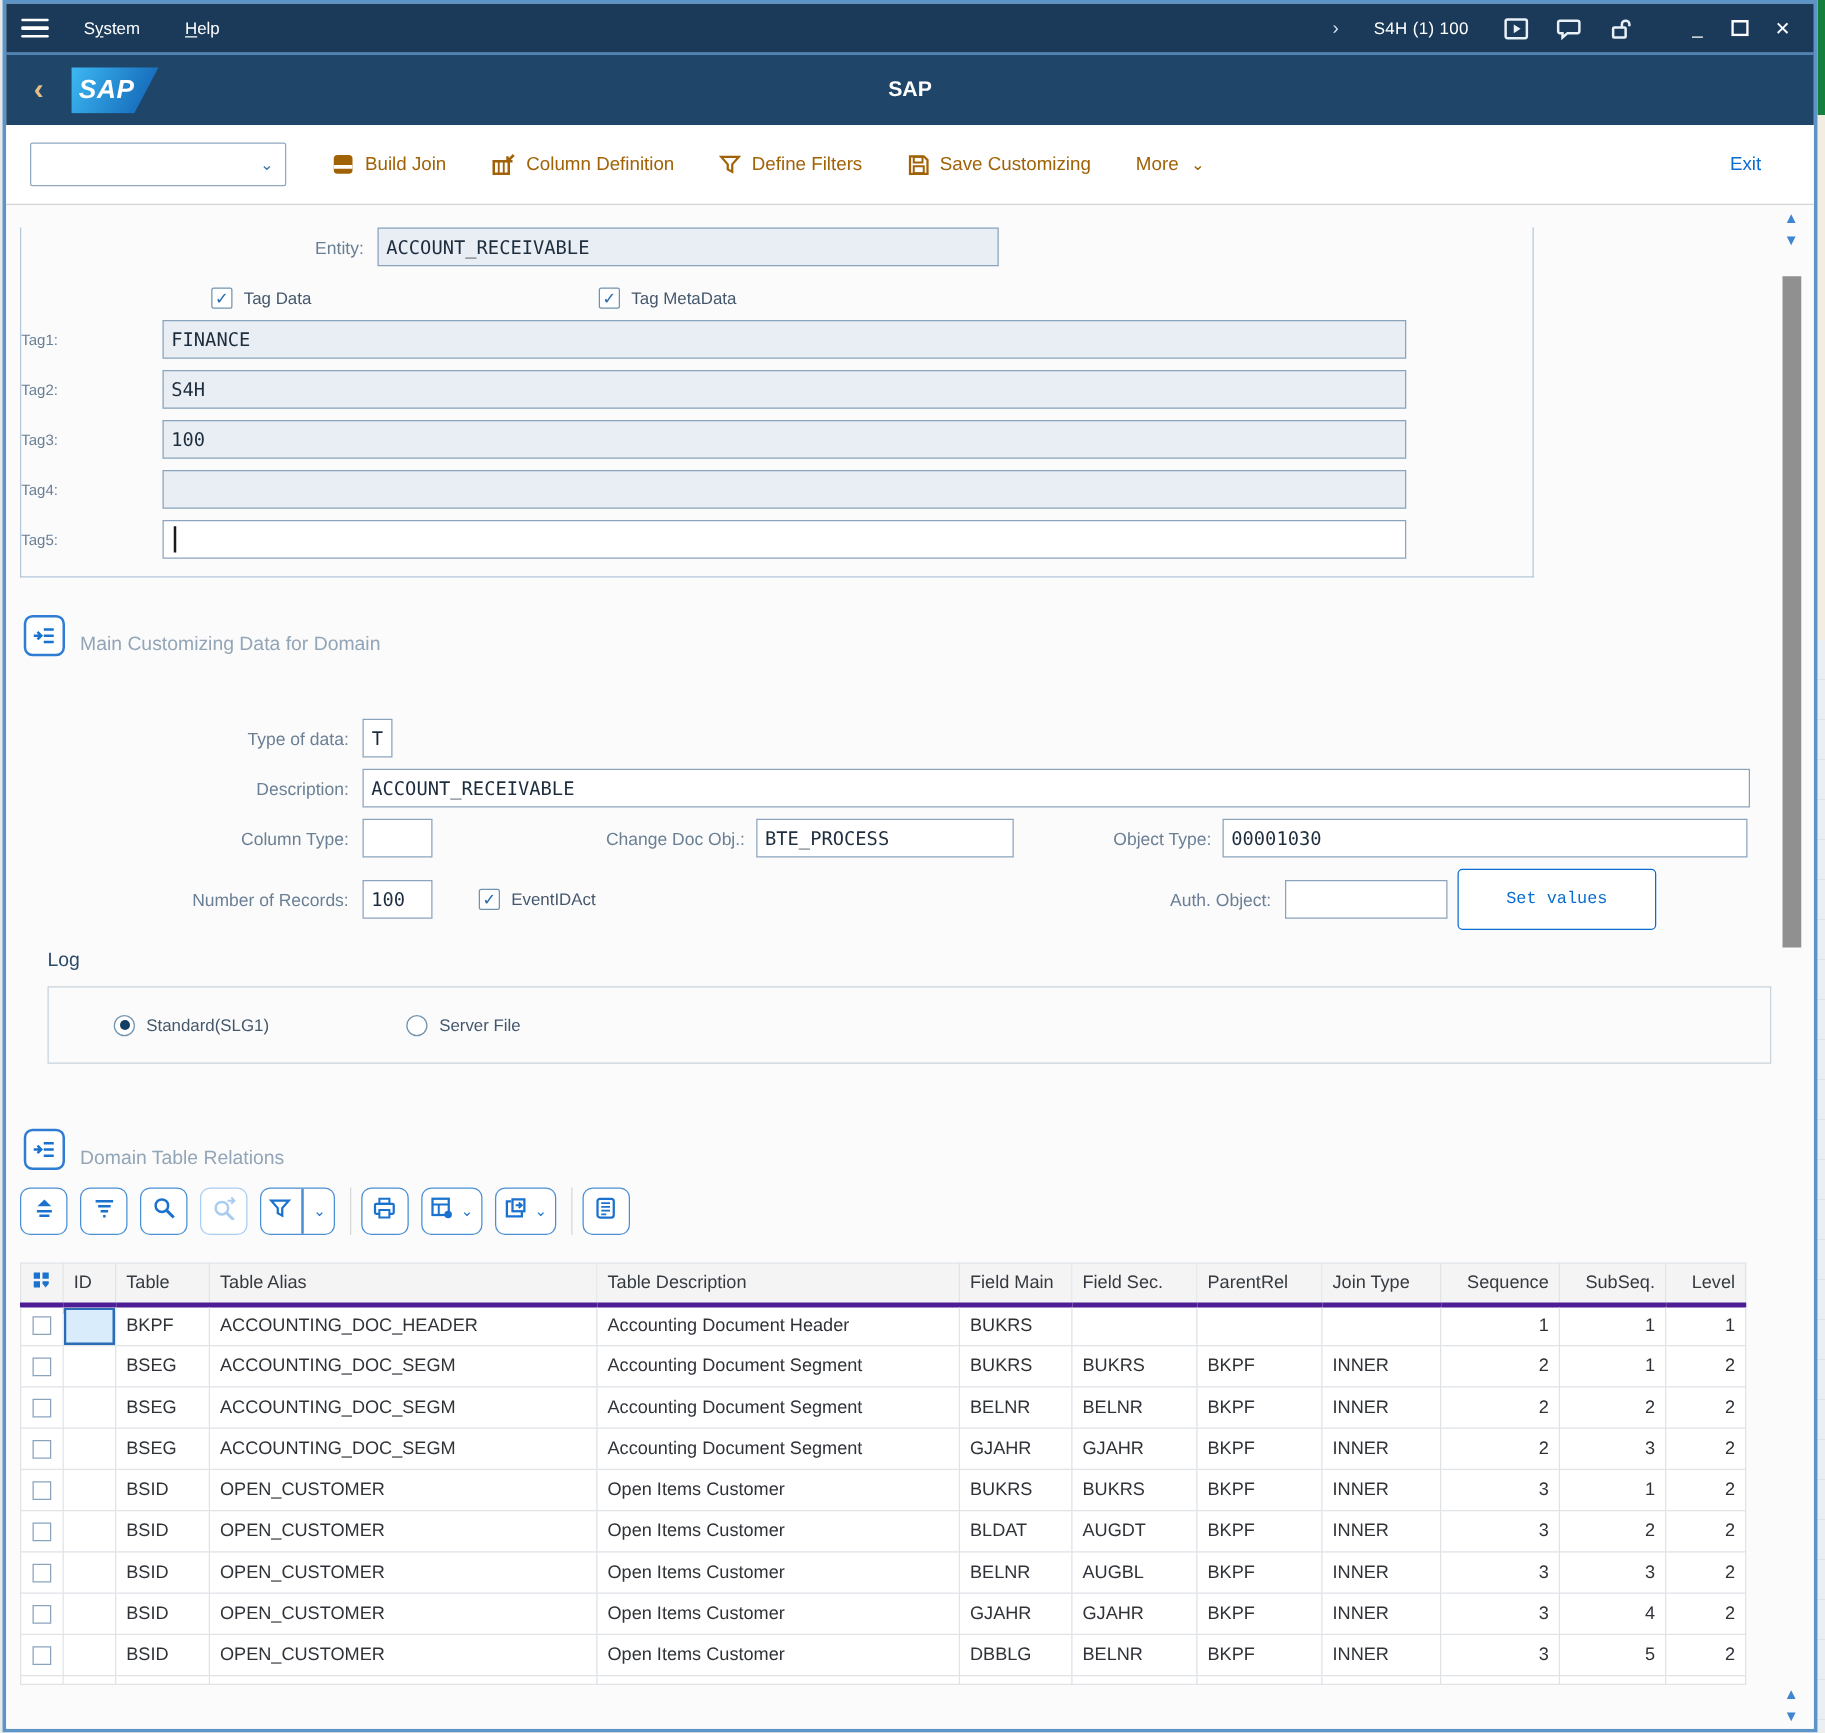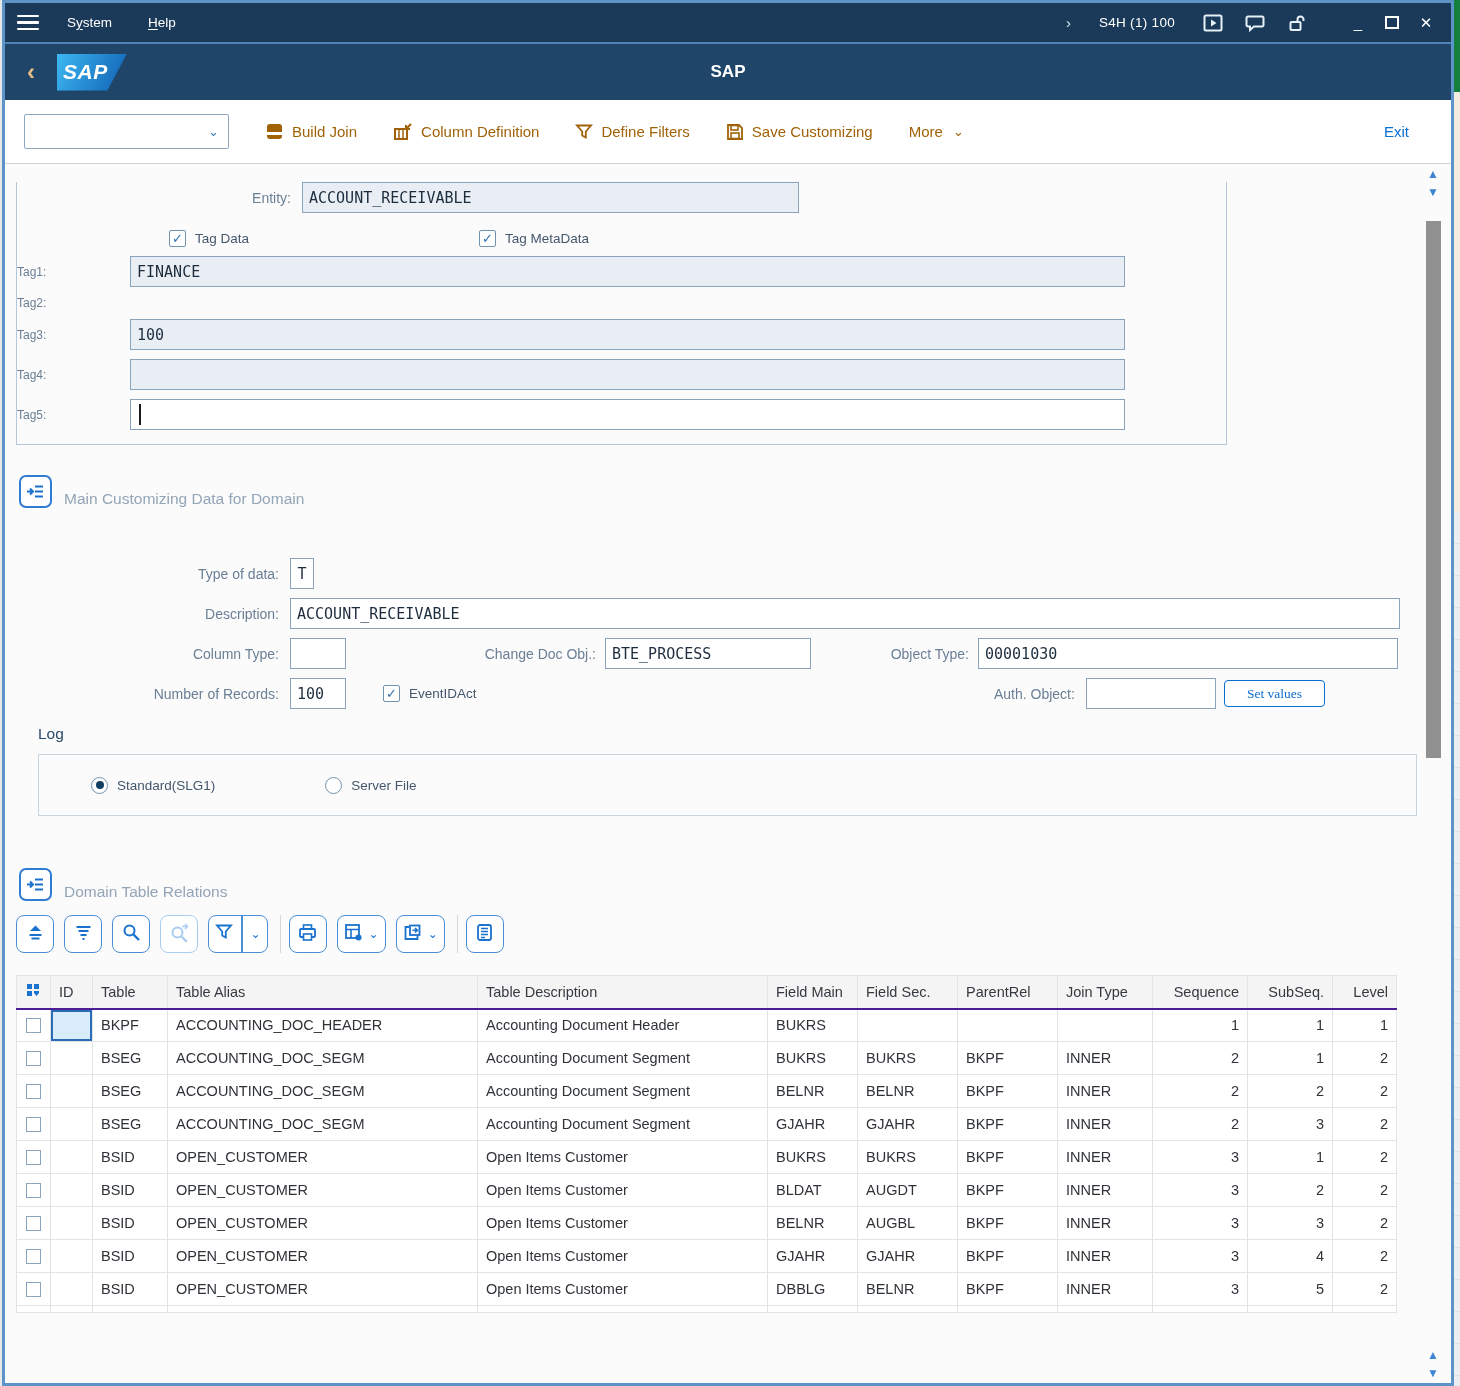--- a/index.html
+++ b/index.html
@@ -86,23 +86,23 @@
   .tag-field { width:995px; }
   .caret { width:1.5px; height:21px; background:#1a1a1a; margin-left:2px; }
 
   
   .sec-header { display:flex; align-items:flex-end; margin-left:14px; }
   .sec-icon { width:33px; height:33px; border:2px solid #2f7cd3; border-radius:7px; color:#1a72ce;
     display:flex; align-items:center; justify-content:center; background:#fff; cursor:pointer; flex:none; }
   .sec-title { margin-left:12px; color:#93a5b6; font-size:15.5px; }
   .mini-field { width:24px; justify-content:center; padding-left:0; }
   .w56 { width:56px; }
-  .btn-outline { height:27px; border:1px solid #0a6ed1; border-radius:4px; background:#fff;
-    color:#0a6ed1; font-size:13.5px; padding:0 22px; cursor:pointer;
-    font-family:Liberation Serif, serif; }
+  .btn-outline { height:49px; border:1px solid #0a6ed1; border-radius:4px; background:#fff;
+    color:#0a6ed1; font-size:13.5px; padding:0 38px; cursor:pointer;
+    font-family:Liberation Mono, monospace; }
 
   .log-title { margin:16px 0 0 33px; color:#2b4a68; font-size:15.5px; height:20px; }
   .log-box { margin:9px 0 0 33px; width:1379px; height:62px; border:1px solid #c9d3dc;
     display:flex; align-items:center; padding-left:52px; background:#fbfbfc; }
   .radio { width:17px; height:17px; border:1px solid #7293ad; border-radius:50%; background:#fff;
     display:flex; align-items:center; justify-content:center; cursor:pointer; flex:none; }
   .radio .dot { width:8px; height:8px; border-radius:50%; background:#123f63; display:none; }
   .radio.selected .dot { display:block; }
   .radio-label { margin-left:9px; font-size:13.5px; color:#44576b; }
   .radio-gap { width:110px; }
@@ -116,21 +116,21 @@
   .alv-btn .split-div { width:1.5px; align-self:stretch; background:#4a8fd4; margin:0 2px; }
   .alv-sep { width:1px; height:38px; background:#d7d7d7; margin:0 8px 0 2px; }
   .alv-chevron { font-size:12px; }
 
   
   table.alv { margin:22px 0 0 11px; border-collapse:collapse; table-layout:fixed; width:1381px;
     font-size:14.5px; color:#2f3338; }
   table.alv th, table.alv td { border:1px solid #e0e4e7; height:33px; padding:0 8px;
     overflow:hidden; white-space:nowrap; }
   table.alv th { background:#f4f4f4; font-weight:normal; text-align:left; color:#353a40;
-    border-bottom:2px solid #4c1d95; cursor:pointer; }
+    border-bottom:4px solid #4c1d95; cursor:pointer; }
   table.alv td { background:#fff; }
   table.alv .num { text-align:right; }
   table.alv .selcol { width:34px; text-align:center; padding:0; }
   .col-id{width:42px;} .col-table{width:75px;} .col-alias{width:310px;} .col-desc{width:290px;}
   .col-main{width:90px;} .col-sec{width:100px;} .col-parent{width:100px;} .col-join{width:95px;}
   .col-seq{width:95px;} .col-sub{width:85px;} .col-level{width:64px;}
   .row-cb { width:15px; height:15px; border:1px solid #8ba4bd; background:#fff; margin:0 auto; cursor:pointer; }
   td.focused { background:#d9ecfb !important; box-shadow:inset 0 0 0 2px #2a6cb5; position:relative; }
   td.focused::before, td.focused::after { content:""; position:absolute; width:6px; height:6px; }
   td.focused::before { left:-2px; top:-3px; border-left:2px solid #222; border-top:2px solid #222; }
@@ -275,20 +275,23 @@
         </div>
         <div id="tag-rows">
             <div class="tag-row">
               <div class="tag-label">Tag1:</div>
               <div class="field tag-field readonly">
                 <span>FINANCE</span>
               </div>
             </div>
             <div class="tag-row">
               <div class="tag-label">Tag2:</div>
+              <div class="field tag-field readonly">
+                <span>S4H</span>
+              </div>
             </div>
             <div class="tag-row">
               <div class="tag-label">Tag3:</div>
               <div class="field tag-field readonly">
                 <span>100</span>
               </div>
             </div>
             <div class="tag-row">
               <div class="tag-label">Tag4:</div>
               <div class="field tag-field readonly">

